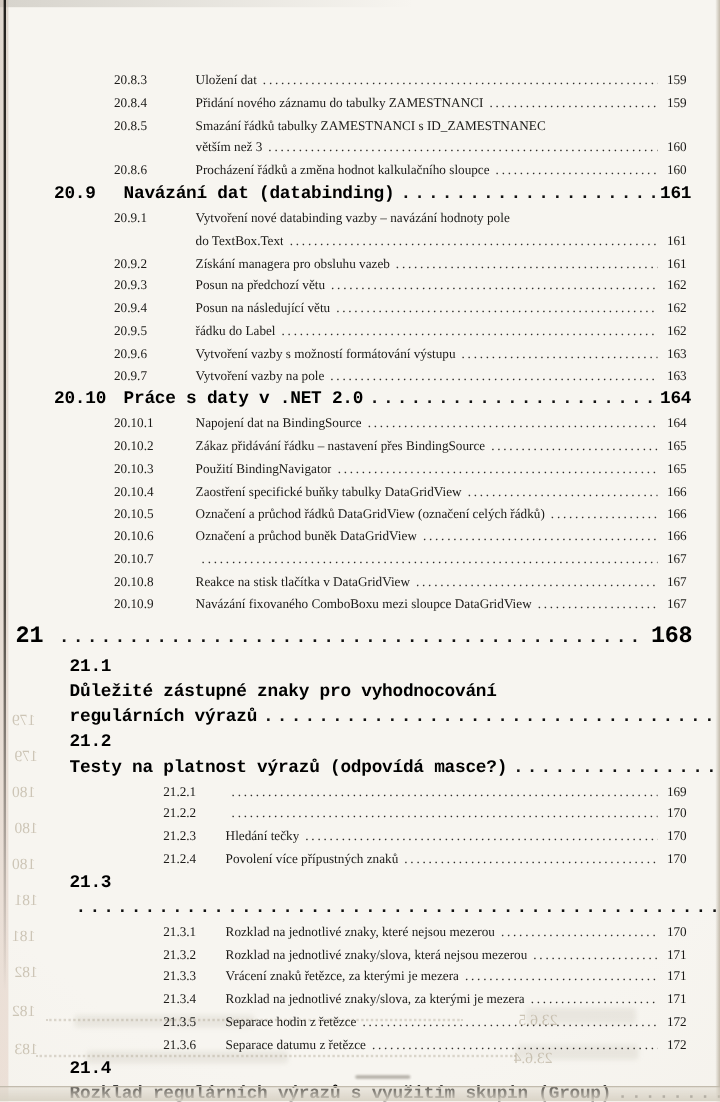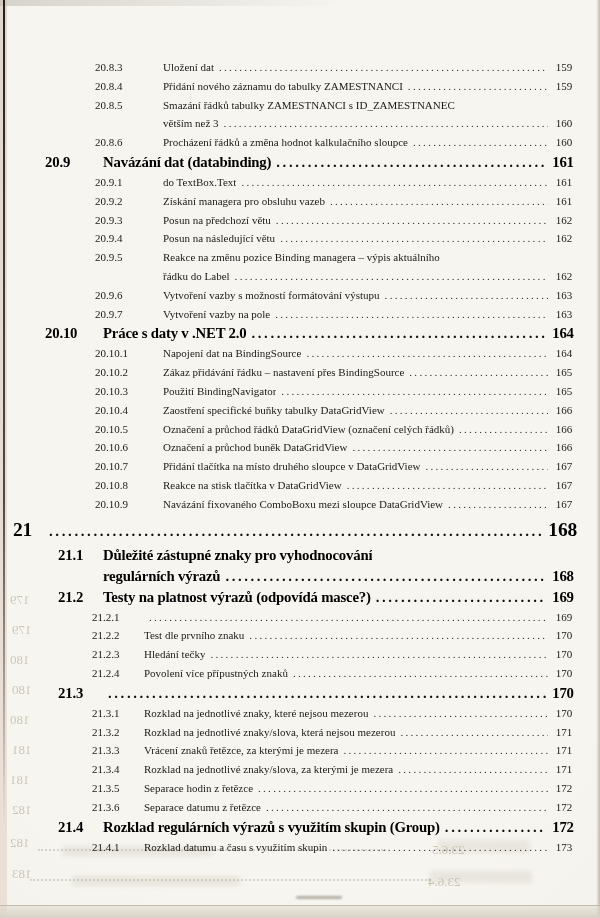--- a/index.html
+++ b/index.html
@@ -18,28 +18,28 @@
   .row .num{flex:none;}
   .row .content{flex:1;min-width:0;display:block;}
   .line{display:flex;align-items:baseline;}
   .t{white-space:nowrap;overflow:hidden;}
   .dots{flex:1;overflow:hidden;white-space:nowrap;min-width:4px;
         letter-spacing:2.3px;margin:0 3px 0 5px;color:#2f2d29;}
   .pg{flex:none;min-width:26px;text-align:center;}
 
   
   .lv-sub20{padding-left:95px;}  .lv-sub20 .num{width:68px;}
-  .lv-sub21{padding-left:92px;}  .lv-sub21 .num{width:52px;}
+  .lv-sub21{padding-left:92px;}  .lv-sub21 .num{width:52px;margin-left:44px;}
   .lv-sec20,.lv-sec21,.lv-chapter{
-    font-family:Liberation Serif, serif;font-weight:bold;color:#000;
+    font-family:Liberation Mono, monospace;font-weight:bold;color:#000;
     letter-spacing:-0.2px;
   }
   .lv-sec20{padding-left:45px;font-size:14.8px;line-height:21px;}
   .lv-sec20 .num{width:58px;}
-  .lv-sec21{padding-left:58px;font-size:14.8px;line-height:21px;}
+  .lv-sec21{padding-left:58px;font-size:14.8px;line-height:21px;flex-direction:column;}
   .lv-sec21 .num{width:45px;}
   .lv-chapter{padding-left:13px;font-size:19.5px;line-height:26px;margin:3px 0 1px;}
   .lv-chapter .num{width:31px;}
   .lv-sec20 .dots,.lv-sec21 .dots,.lv-chapter .dots{
     letter-spacing:2.6px;color:#111;font-size:14.8px;}
   .lv-chapter .dots{font-size:15px;}
   .lv-sec20 .pg,.lv-sec21 .pg,.lv-chapter .pg{min-width:28px;}
 
   
   .ghost{position:absolute;transform:scaleX(-1);color:#ab9f88;opacity:.55;
@@ -147,20 +147,24 @@
         <span class="t">Navázání dat (databinding)</span>
         <span class="dots">........................................................................................................................................................................................................</span>
         <span class="pg">161</span>
       </span>
 
     </span>
   </div>
       <div class="row lv-sub20">
     <span class="num">20.9.1</span>
     <span class="content">
+      <span class="line l1">
+        <span class="t">Vytvoření nové databinding vazby – navázání hodnoty pole</span>
+
+      </span>
       <span class="line l2">
         <span class="t t2">do TextBox.Text</span>
         <span class="dots">........................................................................................................................................................................................................</span>
         <span class="pg">161</span>
       </span>
     </span>
   </div>
       <div class="row lv-sub20">
     <span class="num">20.9.2</span>
     <span class="content">
@@ -190,24 +194,20 @@
         <span class="t">Posun na následující větu</span>
         <span class="dots">........................................................................................................................................................................................................</span>
         <span class="pg">162</span>
       </span>
 
     </span>
   </div>
       <div class="row lv-sub20">
     <span class="num">20.9.5</span>
     <span class="content">
-      <span class="line l1">
-        <span class="t">Reakce na změnu pozice Binding managera – výpis aktuálního</span>
-
-      </span>
       <span class="line l2">
         <span class="t t2">řádku do Label</span>
         <span class="dots">........................................................................................................................................................................................................</span>
         <span class="pg">162</span>
       </span>
     </span>
   </div>
       <div class="row lv-sub20">
     <span class="num">20.9.6</span>
     <span class="content">
@@ -304,21 +304,20 @@
         <span class="dots">........................................................................................................................................................................................................</span>
         <span class="pg">166</span>
       </span>
 
     </span>
   </div>
       <div class="row lv-sub20">
     <span class="num">20.10.7</span>
     <span class="content">
       <span class="line l1">
-        <span class="t">Přidání tlačítka na místo druhého sloupce v DataGridView</span>
         <span class="dots">........................................................................................................................................................................................................</span>
         <span class="pg">167</span>
       </span>
 
     </span>
   </div>
       <div class="row lv-sub20">
     <span class="num">20.10.8</span>
     <span class="content">
       <span class="line l1">
@@ -382,21 +381,20 @@
         <span class="dots">........................................................................................................................................................................................................</span>
         <span class="pg">169</span>
       </span>
 
     </span>
   </div>
       <div class="row lv-sub21">
     <span class="num">21.2.2</span>
     <span class="content">
       <span class="line l1">
-        <span class="t">Test dle prvního znaku</span>
         <span class="dots">........................................................................................................................................................................................................</span>
         <span class="pg">170</span>
       </span>
 
     </span>
   </div>
       <div class="row lv-sub21">
     <span class="num">21.2.3</span>
     <span class="content">
       <span class="line l1">

